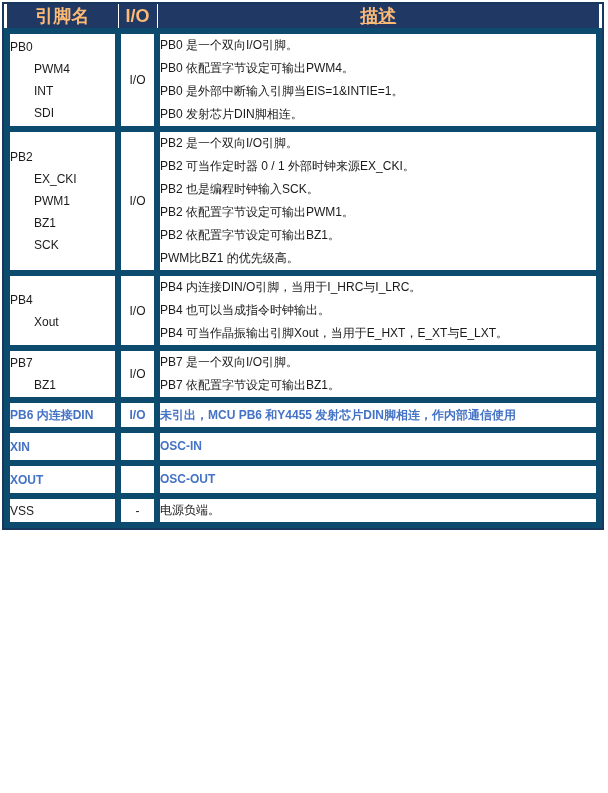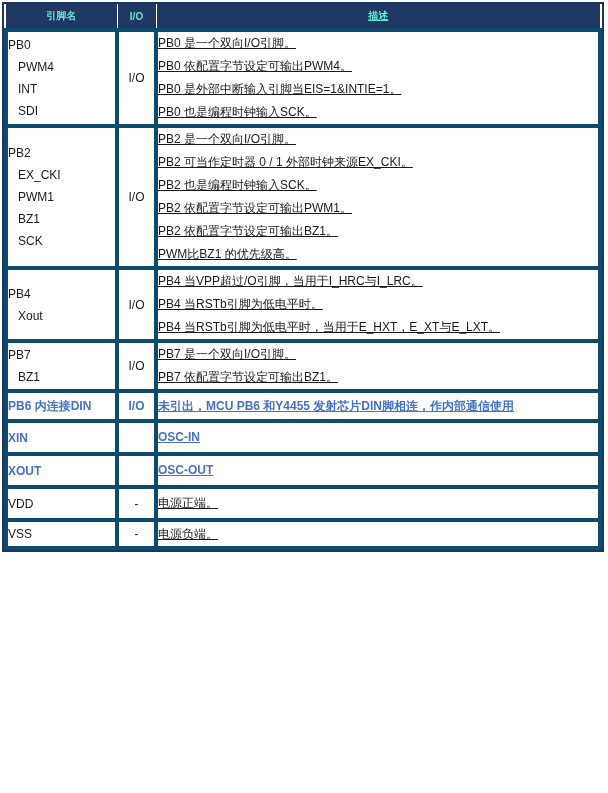--- a/index.html
+++ b/index.html
@@ -13,45 +13,45 @@
     width:602px;
     border:2px solid #17375E;
     box-sizing:border-box;
   }
   table.pin-table {
     border-collapse:collapse;
     width:100%;
     table-layout:fixed;
   }
   .pin-table td, .pin-table th {
-    border:4px solid #0c4a6e;
+    border:6px solid #0c4a6e;
     box-sizing:border-box;
     vertical-align:middle;
     font-size:12px;
     color:#1a1a1a;
     padding:0;
   }
   .pin-table th {
     background:#1F3864;
-    color:#5eead4;
+    color:#fdba74;
     font-weight:700;
-    font-size:10px;
+    font-size:18px;
     height:26px;
     text-align:center;
     border:1px solid #ffffff;
     border-top:none;
     border-bottom:1px solid #3f3f3f;
   }
   .pin-table th:first-child { border-left:none; }
   .pin-table th:last-child { border-right:none;text-decoration:underline; }
   .pin-cell { padding-left:12px; }
   .pin-line { line-height:22px; white-space:nowrap; }
-  .pin-line.sub { padding-left:10px; }
+  .pin-line.sub { padding-left:24px; }
   .io-cell { text-align:center; }
-  .desc-cell { padding-left:8px; padding-right:4px;text-decoration:underline; }
+  .desc-cell { padding-left:8px; padding-right:4px; }
   .desc-line { line-height:23px; white-space:nowrap; overflow:hidden; }
   tr.accent td { color:#4472C4; font-weight:700; }
 </style>
 </head>
 <body>
 
 <div class="table-wrap">
 <table class="pin-table">
   <colgroup>
     <col style="width:111px">
@@ -70,21 +70,21 @@
       <div class="pin-line">PB0</div>
       <div class="pin-line sub">PWM4</div>
       <div class="pin-line sub">INT</div>
       <div class="pin-line sub">SDI</div>
     </td>
     <td class="io-cell">I/O</td>
     <td class="desc-cell">
       <div class="desc-line">PB0 是一个双向I/O引脚。</div>
       <div class="desc-line">PB0 依配置字节设定可输出PWM4。</div>
       <div class="desc-line">PB0 是外部中断输入引脚当EIS=1&amp;INTIE=1。</div>
-      <div class="desc-line">PB0 也是编程时钟输入SCK。</div>
+      <div class="desc-line">PB0 发射芯片DIN脚相连。</div>
     </td>
   </tr>
 
 
   <tr style="height:140px">
     <td class="pin-cell">
       <div class="pin-line">PB2</div>
       <div class="pin-line sub">EX_CKI</div>
       <div class="pin-line sub">PWM1</div>
       <div class="pin-line sub">BZ1</div>
@@ -102,23 +102,23 @@
   </tr>
 
 
   <tr style="height:70px">
     <td class="pin-cell">
       <div class="pin-line">PB4</div>
       <div class="pin-line sub">Xout</div>
     </td>
     <td class="io-cell">I/O</td>
     <td class="desc-cell">
-      <div class="desc-line">PB4 当VPP超过/O引脚，当用于I_HRC与I_LRC。</div>
-      <div class="desc-line">PB4 当RSTb引脚为低电平时。</div>
-      <div class="desc-line">PB4 当RSTb引脚为低电平时，当用于E_HXT，E_XT与E_LXT。</div>
+      <div class="desc-line">PB4 内连接DIN/O引脚，当用于I_HRC与I_LRC。</div>
+      <div class="desc-line">PB4 也可以当成指令时钟输出。</div>
+      <div class="desc-line">PB4 可当作晶振输出引脚Xout，当用于E_HXT，E_XT与E_LXT。</div>
     </td>
   </tr>
 
 
   <tr style="height:46px">
     <td class="pin-cell">
       <div class="pin-line">PB7</div>
       <div class="pin-line sub">BZ1</div>
     </td>
     <td class="io-cell">I/O</td>
@@ -152,29 +152,20 @@
     <td class="pin-cell">
       <div class="pin-line">XOUT</div>
     </td>
     <td class="io-cell"></td>
     <td class="desc-cell">
       <div class="desc-line">OSC-OUT</div>
     </td>
   </tr>
 
 
-  <tr style="height:33px">
-    <td class="pin-cell">
-      <div class="pin-line">VDD</div>
-    </td>
-    <td class="io-cell">-</td>
-    <td class="desc-cell">
-      <div class="desc-line">电源正端。</div>
-    </td>
-  </tr>
 
   <tr style="height:28px">
     <td class="pin-cell">
       <div class="pin-line">VSS</div>
     </td>
     <td class="io-cell">-</td>
     <td class="desc-cell">
       <div class="desc-line">电源负端。</div>
     </td>
   </tr>

